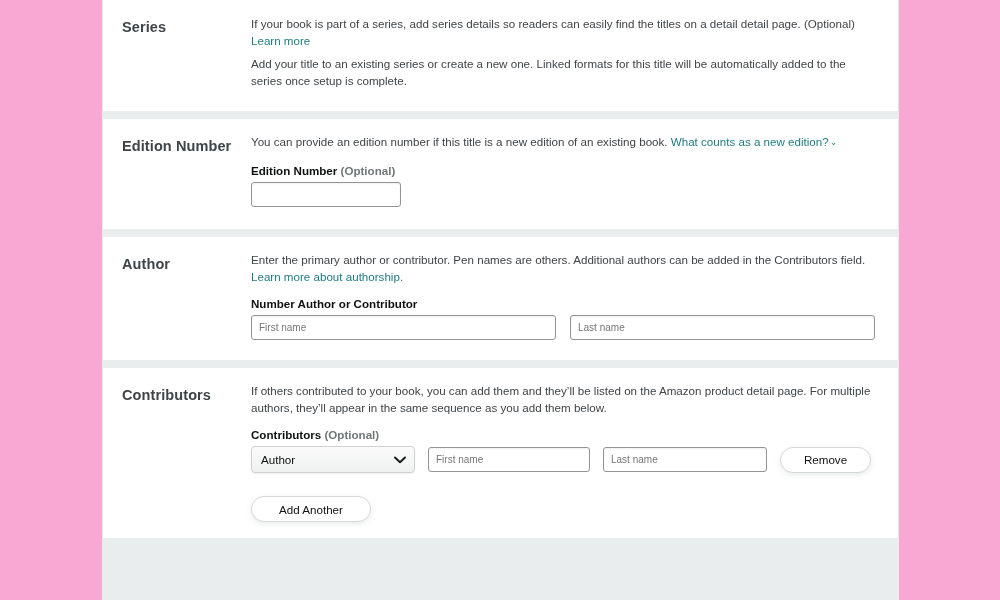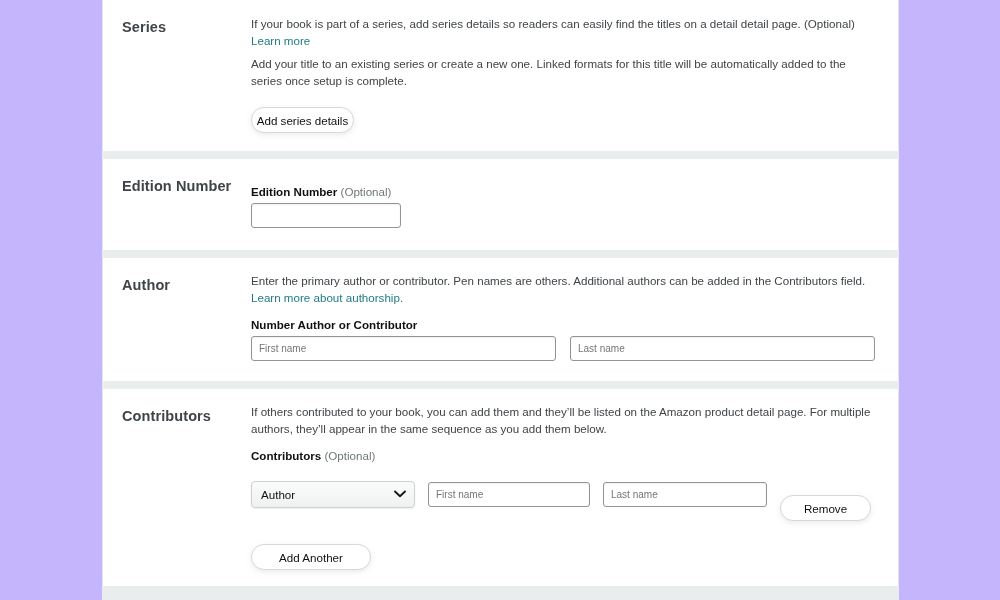--- a/index.html
+++ b/index.html
@@ -10,21 +10,21 @@
     height: 600px;
     background: #ffffff;
     font-family: "Liberation Sans", sans-serif;
     overflow: hidden;
   }
 
   #page {
     position: relative;
     width: 1000px;
     height: 600px;
-    background: #c4b5fd;
+    background: #f9a8d4;
   }
 
   
   #card {
     position: absolute;
     left: 102px;
     top: 0;
     width: 797px;
     height: 600px;
     background: #eaeded;
@@ -82,21 +82,21 @@
   }
 
   .field-label {
     font-size: 11.6px;
     font-weight: bold;
     color: #0f1111;
     margin-top: 12px;
     margin-bottom: 5px;
   }
   .field-label .optional {
-    font-weight: normal;
+    font-weight: bold;
     color: #6f7878;
   }
 
   input.txt {
     height: 25px;
     border: 1px solid #949494;
     border-radius: 3px;
     background: #ffffff;
     font-size: 10px;
     font-family: "Liberation Sans", sans-serif;
@@ -115,21 +115,20 @@
     padding: 0 14px;
     background: #ffffff;
     border: 1px solid #d5d9d9;
     border-radius: 15px;
     font-size: 11.6px;
     font-family: "Liberation Sans", sans-serif;
     color: #0f1111;
     cursor: pointer;
     box-shadow: 0 2px 5px rgba(213,217,217,.5);
     white-space: nowrap;
-    margin-top: 28px;
   }
 
   
   #sec-series .sec-body { padding-top: 1px; }
   #series-btn { margin-top: 14px; width: 103px; padding: 0; }
 
   
   #edition-input { width: 150px; margin-top: 0; }
 
   
@@ -179,31 +178,31 @@
 
 <div id="page">
   <div id="card">
 
     <div class="section" id="sec-series">
       <div class="section-inner" style="padding-top:14px;padding-bottom:18px;">
         <div class="sec-title">Series</div>
         <div class="sec-body">
           <p class="desc"><span>If your book is part of a series, add series details so readers can easily find the titles on a detail detail page. (Optional) </span><a class="link" href="#">Learn more</a></p>
           <p class="desc tight">Add your title to an existing series or create a new one. Linked formats for this title will be automatically added to the series once setup is complete.</p>
-          <button class="btn" id="series-btn">Add series details</button>
         </div>
       </div>
     </div>
 
     <div class="sep"></div>
 
     <div class="section" id="sec-edition">
       <div class="section-inner" style="padding-top:14px;padding-bottom:22px;">
         <div class="sec-title">Edition Number</div>
         <div class="sec-body">
+          <p class="desc"><span>You can provide an edition number if this title is a new edition of an existing book. </span><a class="link" href="#">What counts as a new edition?</a><span class="chev-inline">⌄</span></p>
           <div class="field-label"><span>Edition Number</span> <span class="optional">(Optional)</span></div>
           <input class="txt" id="edition-input" type="text" value="" style="">
         </div>
       </div>
     </div>
 
     <div class="sep"></div>
 
     <div class="section" id="sec-author">
       <div class="section-inner" style="padding-top:14px;padding-bottom:20px;">

